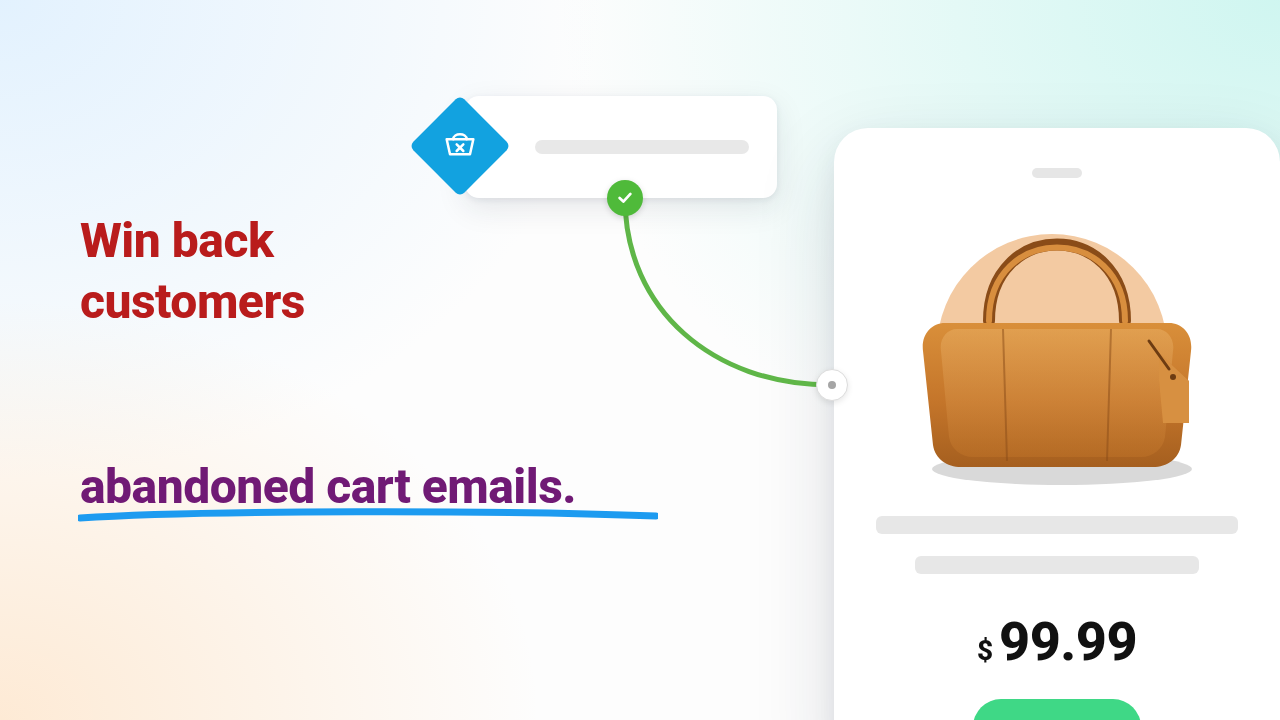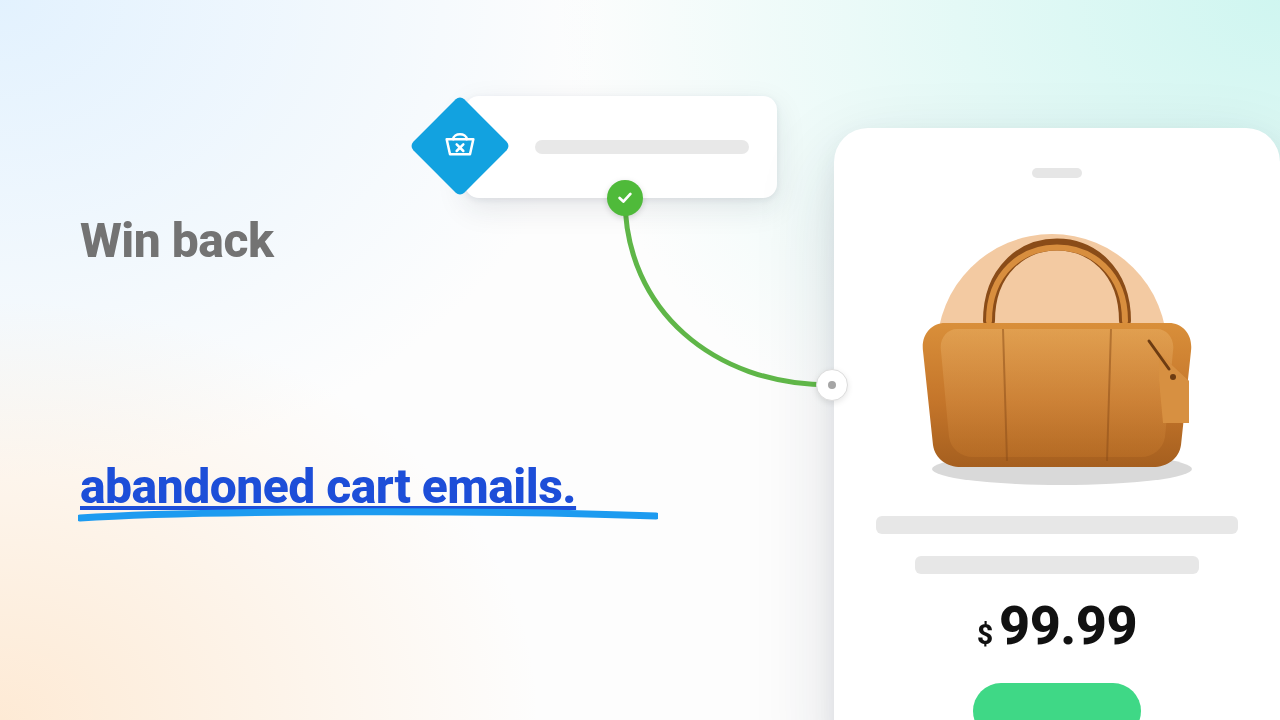--- a/index.html
+++ b/index.html
@@ -18,25 +18,24 @@
     position: absolute;
     left: 80px;
     top: 210px;
     width: 600px;
     font-weight: 800;
     font-size: 48px;
     line-height: 1.28;
     color: #111;
     letter-spacing: -0.5px;
   }
-  .headline .span-regular { color: #737373; }
+  .headline .span-regular { color: #b91c1c; }
   .headline .span-accent {
-    color: #1d4ed8;
+    color: #701a75;
     display: inline;
-    text-decoration: underline;
   }
   .underline {
     position: absolute;
     left: 78px;
     top: 506px;
     width: 580px;
     height: 18px;
   }
 
   
@@ -175,33 +174,33 @@
   .product-card .row-narrow{
     margin-top:22px;
     width:284px;height:18px;border-radius:6px;background:#e7e7e7;
   }
   .price-row{
     margin-top:20px;
     display:flex;align-items:baseline;gap:6px;
     font-weight:800;color:#111;
   }
   .price-row .currency{font-size:28px;}
-  .price-row .amount{font-size:54px;letter-spacing:-0.5px;}
+  .price-row .amount{font-size:54px;letter-spacing:-0.5px;margin-top:16px;}
   .cta{
     margin-top:26px;
     width:168px;height:56px;border-radius:30px;
     background:#3fd886;
   }
 </style>
 </head>
 <body>
 
 <div class="headline">
   <span class="span-regular">Win back</span><br>
-  <br>
+  <span class="span-regular">customers</span><br>
   <br>
   <br>
   <span class="span-accent">abandoned cart emails.</span>
 </div>
 <svg class="underline" viewBox="0 0 580 18" preserveAspectRatio="none">
   <path d="M2 12 C 120 4, 430 4, 578 10" stroke="#1d9bf0" stroke-width="7" fill="none" stroke-linecap="round"></path>
 </svg>
 
 <div class="event-card">
   <div class="event-bar"></div>

